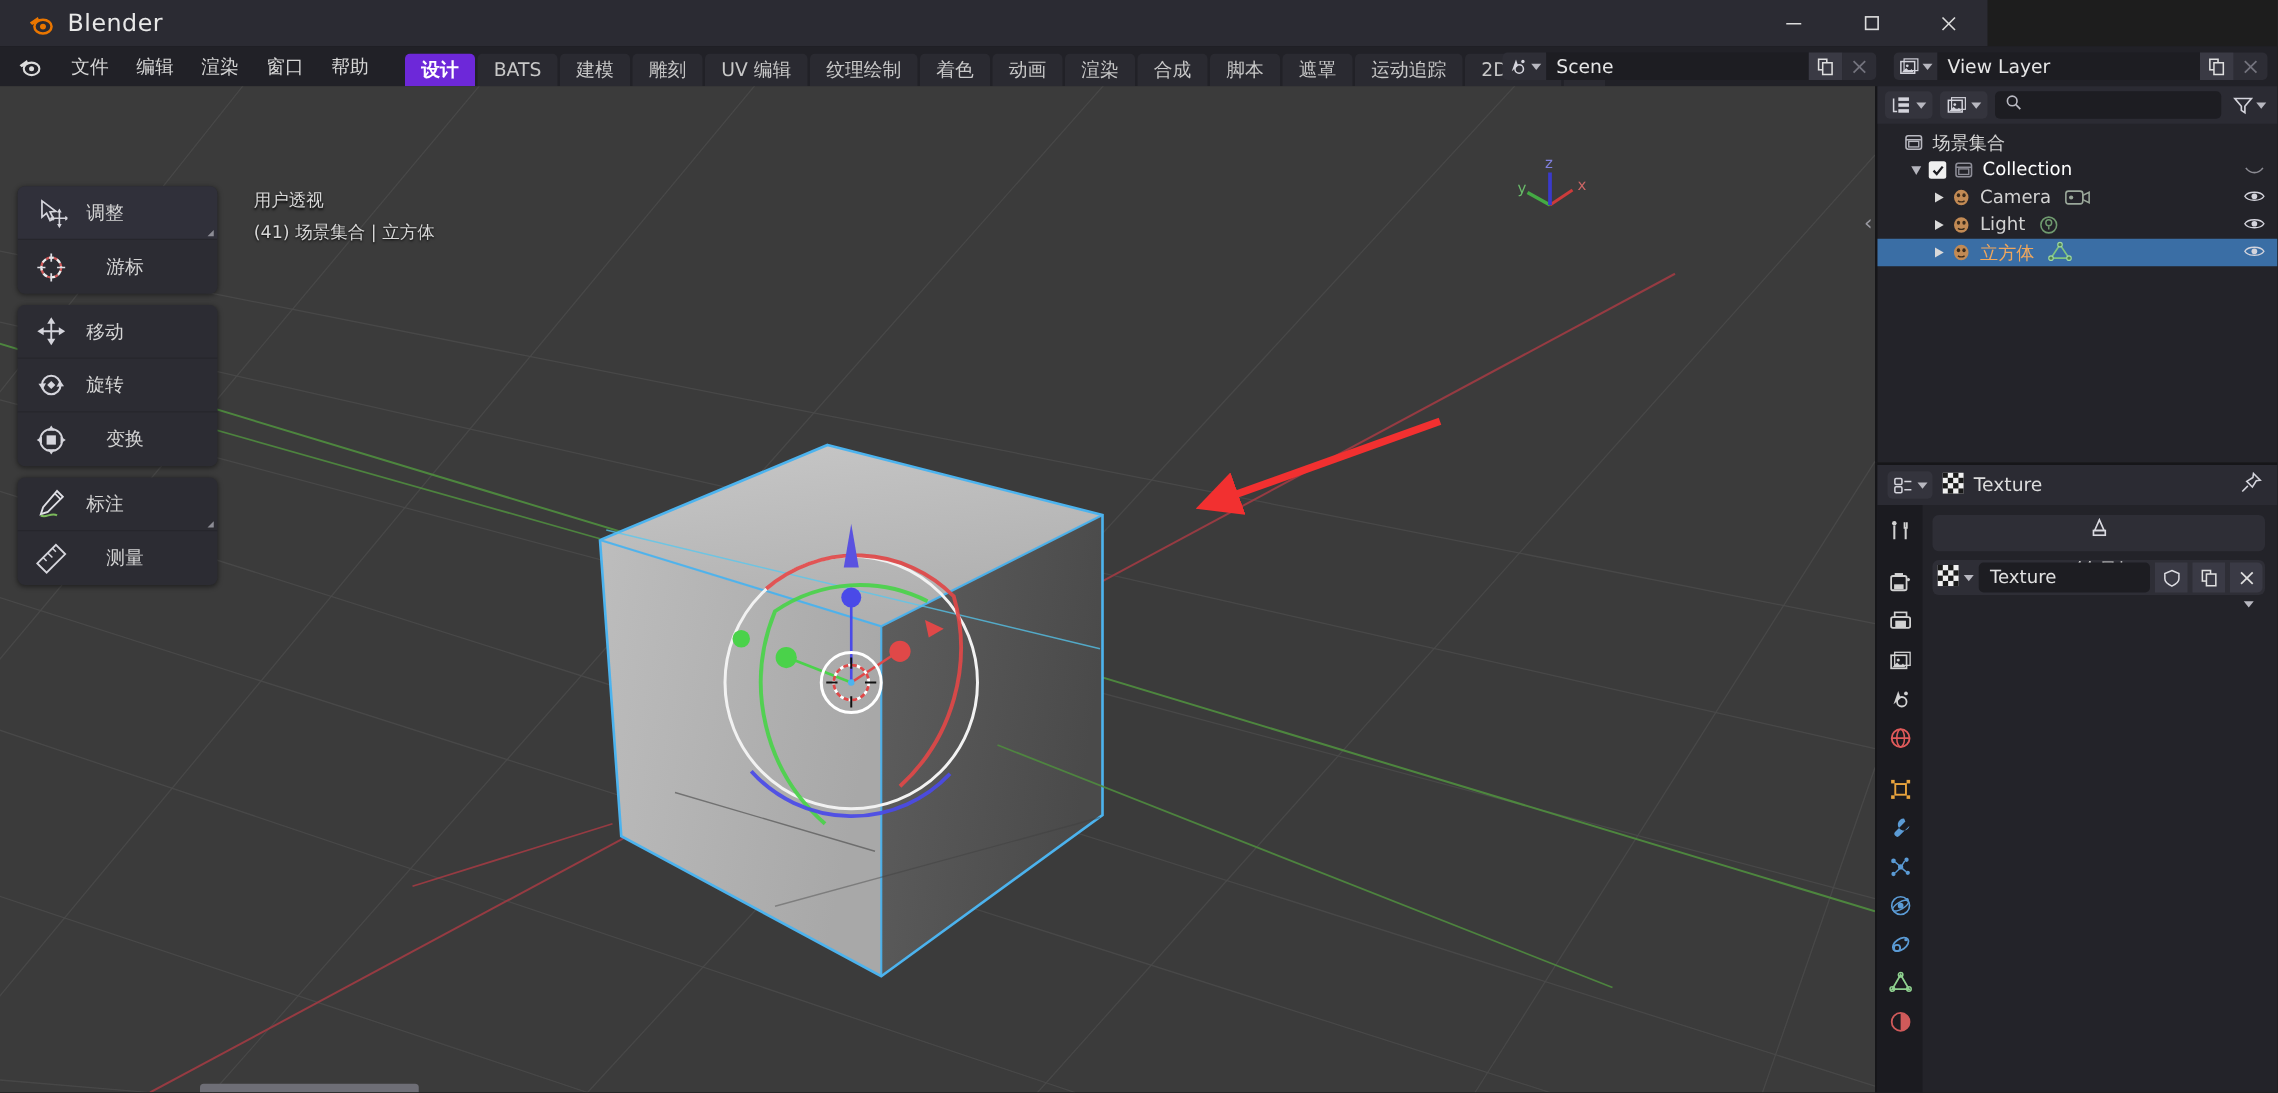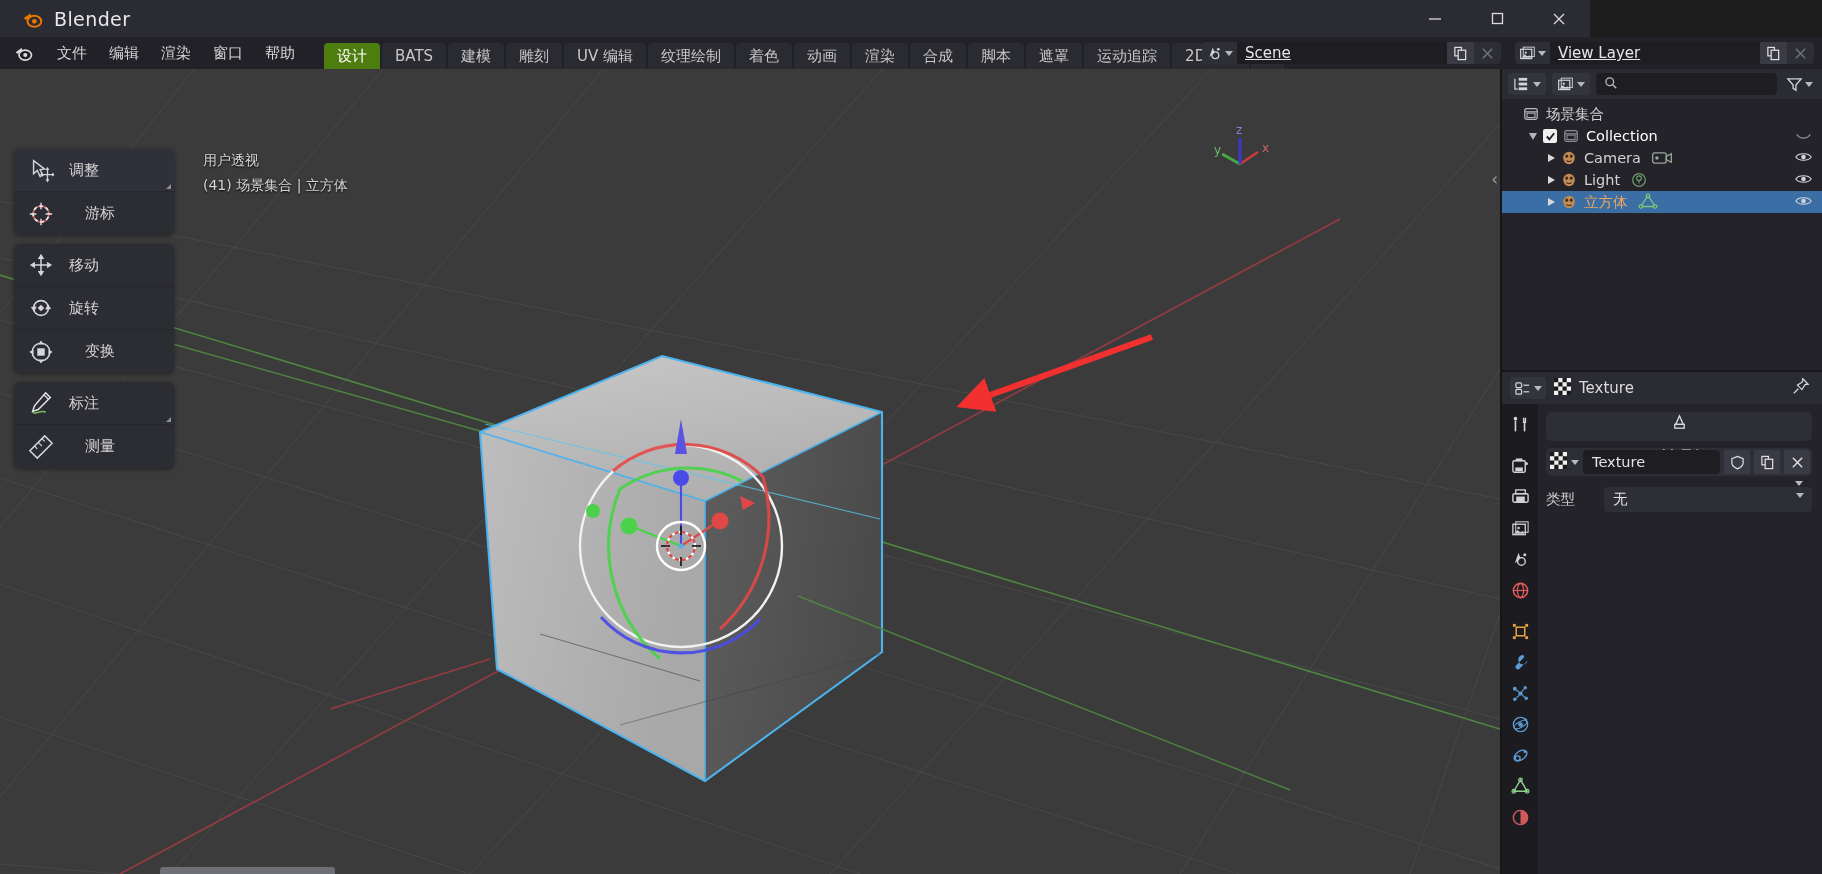--- a/index.html
+++ b/index.html
@@ -27,25 +27,25 @@
     position:absolute;left:0;top:37px;width:1822px;height:32px;
     background:#212127;display:flex;align-items:center;
   }
   .mb-logo{margin:0 12px 0 14px;display:flex;align-items:center;}
   .mb-item{padding:4px 11px;font-size:15px;color:#d6d6d6;border-radius:3px;cursor:default;}
   .wstabs{display:flex;align-items:flex-end;height:32px;margin-left:18px;}
   .wstab{
     padding:0 13px;height:26px;line-height:26px;font-size:15px;color:#c8c8c8;
     background:#2a2a31;margin-right:2px;border-radius:4px 4px 0 0;cursor:default;
   }
-  .wstab.active{background:#4d7c0f;color:#ffffff;}
+  .wstab.active{background:#6d28d9;color:#ffffff;font-weight:bold;}
   .wstab.plus{padding:0 10px;color:#b9b9b9;}
 
   .mb-right{position:absolute;right:8px;top:0;height:32px;display:flex;align-items:center;}
-  .id-block{display:flex;align-items:flex-start;height:22px;text-decoration:underline;}
+  .id-block{display:flex;align-items:flex-start;height:22px;}
   .id-icbtn{
     display:flex;align-items:center;gap:2px;height:22px;padding:0 4px;
     background:#2e2e36;border-radius:4px 0 0 4px;
   }
   .id-field{
     height:22px;min-width:210px;background:#1d1d22;color:#e6e6e6;
     display:flex;align-items:center;padding:0 8px;font-size:15px;
   }
   .id-btn{
     width:27px;height:22px;background:#3a3a44;display:flex;align-items:center;justify-content:center;
@@ -882,26 +882,19 @@
             </svg>
           </span>
           <span class="db-ic r">
             <svg width="13" height="13" viewBox="0 0 14 14">
                 <line x1="2" y1="2" x2="12" y2="12" stroke="#e0e0e0" stroke-width="1.5"></line>
                 <line x1="12" y1="2" x2="2" y2="12" stroke="#e0e0e0" stroke-width="1.5"></line>
               </svg>
           </span>
         </div>
 
-        <div class="pr-row">
-          <span class="pr-label">类型</span>
-          <span class="pr-dropdown">
-            <span>无</span>
-            <span class="chev chev-d"></span>
-          </span>
-        </div>
 
 
       </div>
     </div>
   </div>
 
 </div>
 
 </body></html>

